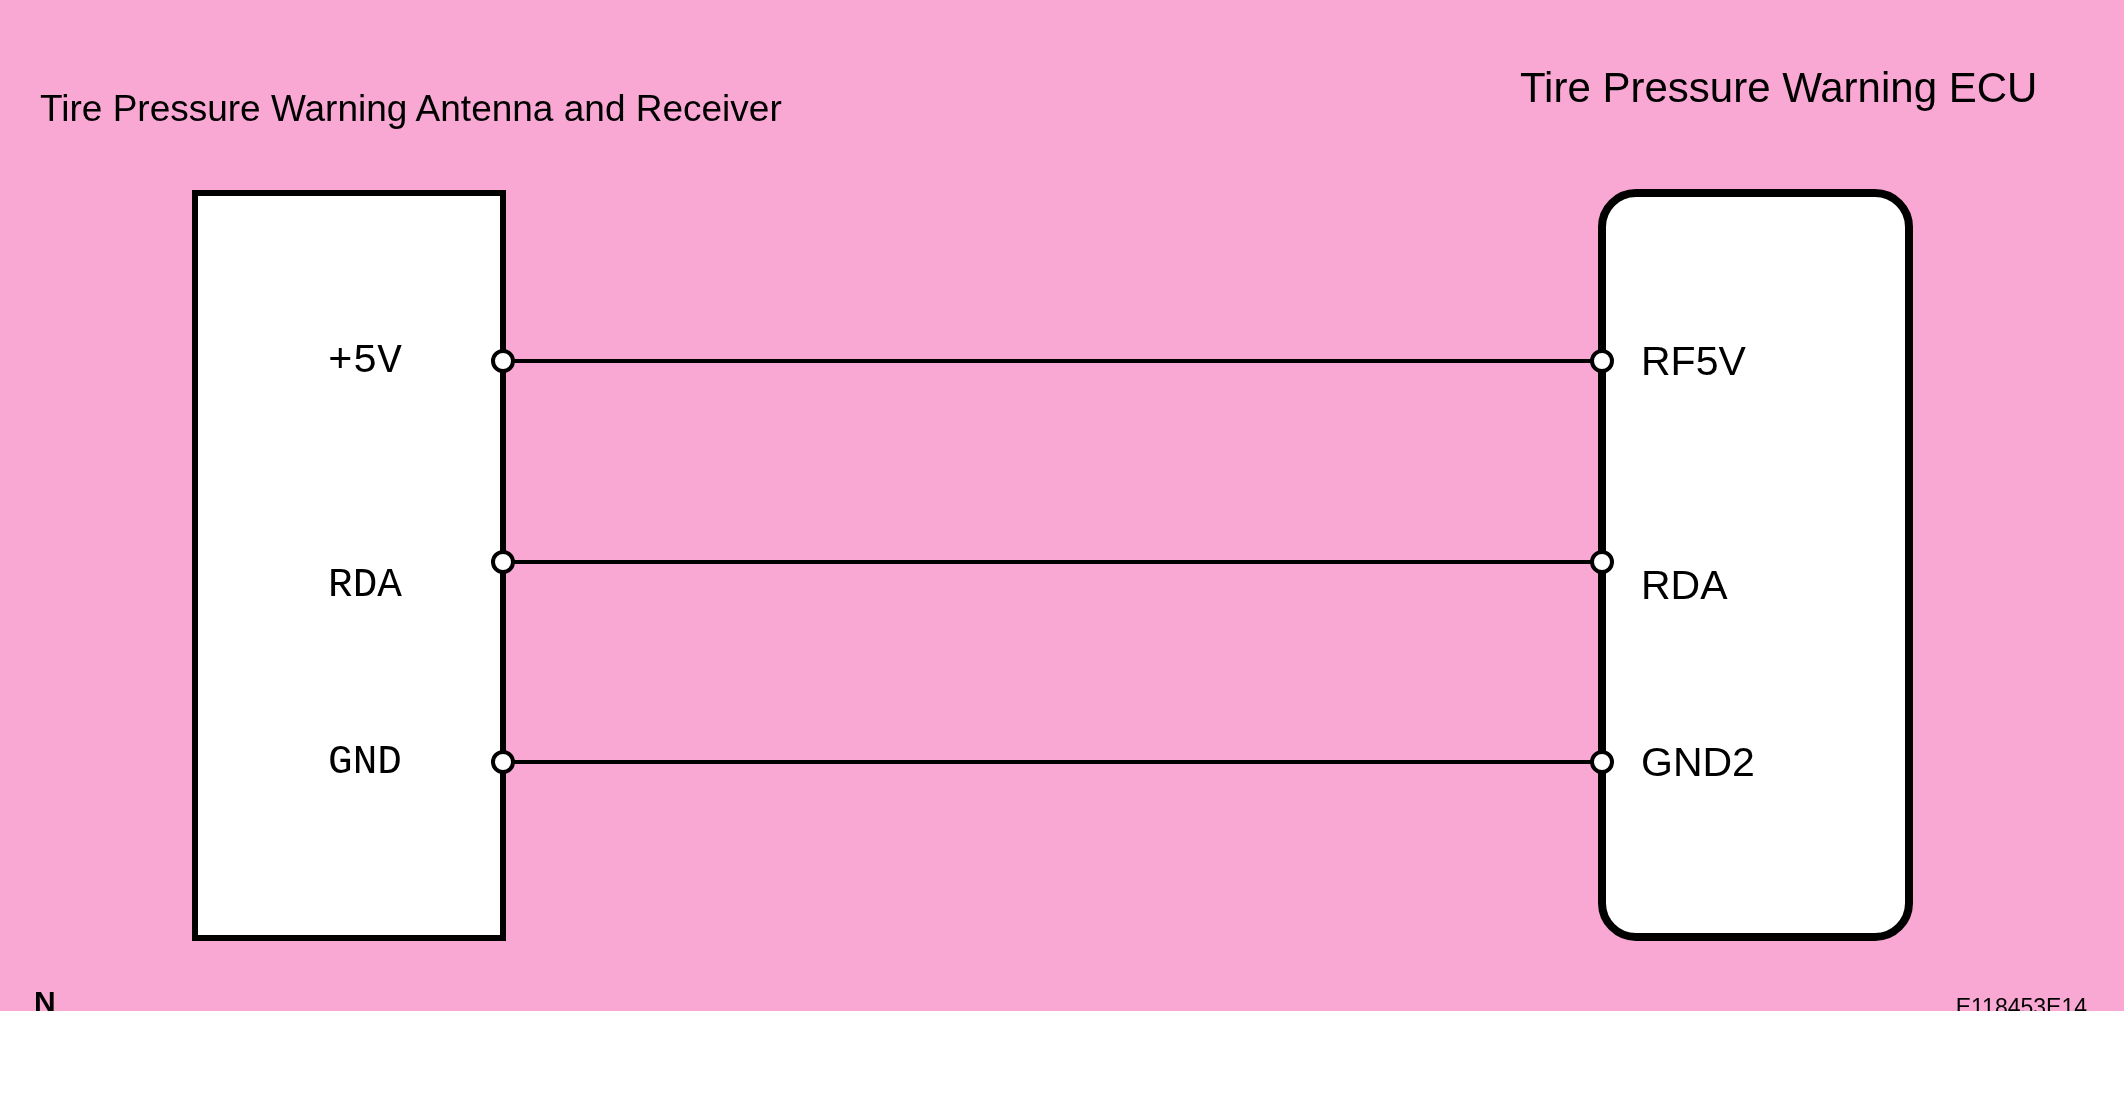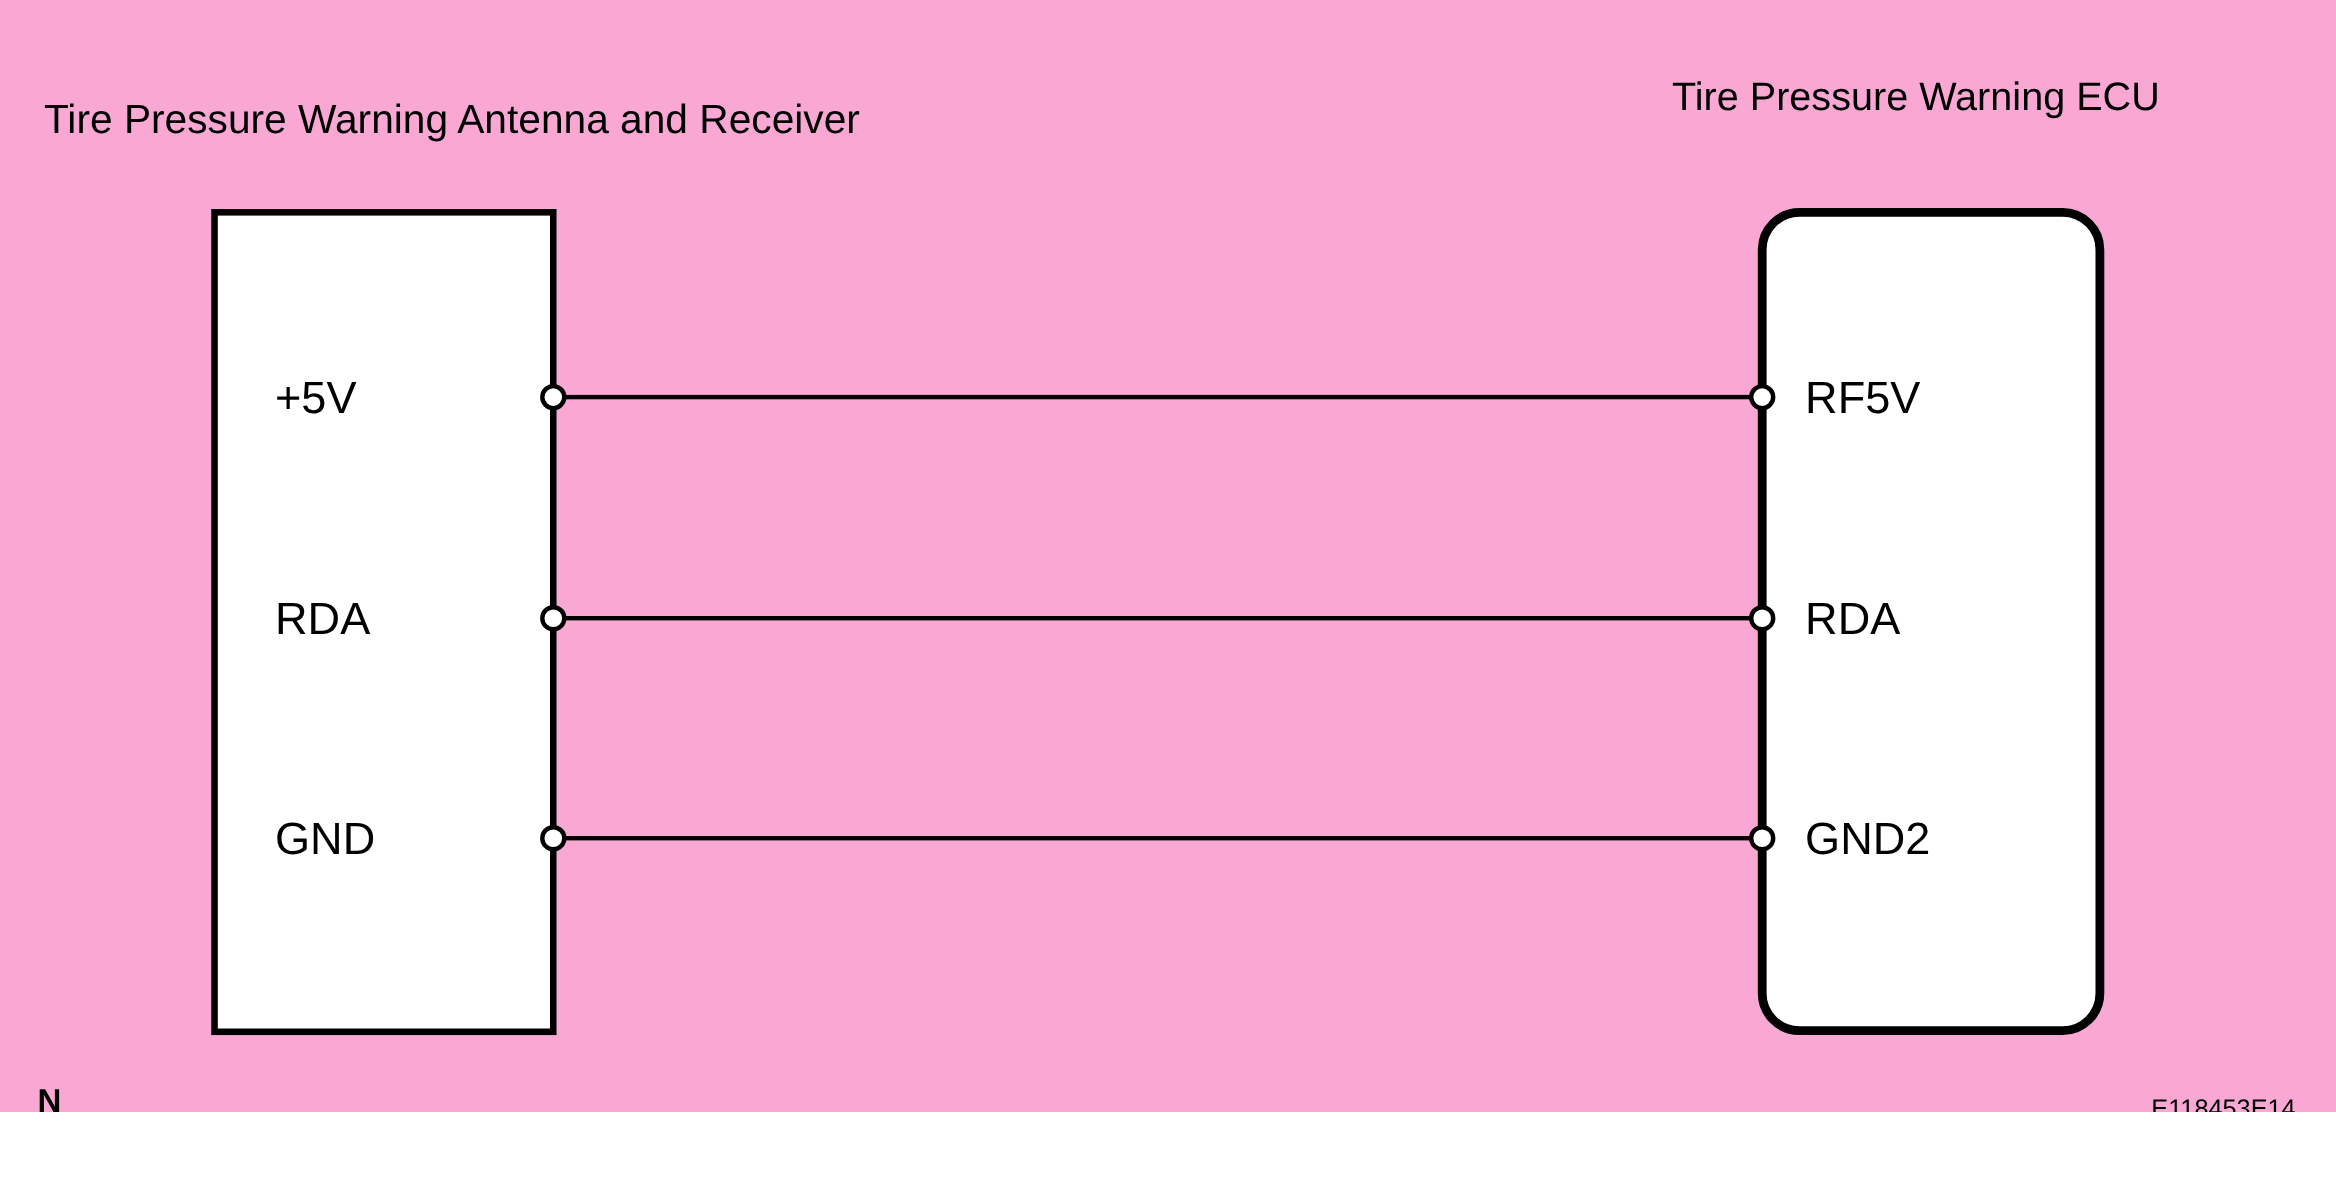--- a/index.html
+++ b/index.html
@@ -19,21 +19,21 @@
   .abs { position: absolute; }
 
   
   .component-title {
     font-size: 37px;
     line-height: 48px;
     white-space: nowrap;
     color: #000000;
   }
   #title-left  { left: 40px;   top: 85px; }
-  #title-right { left: 1520px; top: 64px; font-size: 36px; }
+  #title-right { left: 1520px; top: 64px; font-size: 42px; }
 
   
   .component-box {
     box-sizing: border-box;
     background: #ffffff;
   }
   #box-left {
     left: 192px; top: 190px;
     width: 314px; height: 751px;
     border: 6px solid #000000;
@@ -72,29 +72,30 @@
 
   
   .pin-label {
     font-size: 41px;
     line-height: 52px;
     white-space: nowrap;
     color: #000000;
   }
   .pin-label.side-left {
     left: 250px; width: 230px;
-    text-align: left;
+    text-align: center;
+    font-family: Liberation Mono, monospace;
   }
   .pin-label.side-right {
     left: 1618px; width: 300px;
     text-align: left;
     margin-left: 23px;
   }
   .pin-label.row-0 { top: 335px; }
-  .pin-label.row-1 { top: 536px; }
+  .pin-label.row-1 { top: 559px; }
   .pin-label.row-2 { top: 736px; }
 
   
   #footer-note {
     left: 34px; top: 985px;
     font-size: 30px;
     font-weight: bold;
     line-height: 34px;
   }
   #figure-id {

